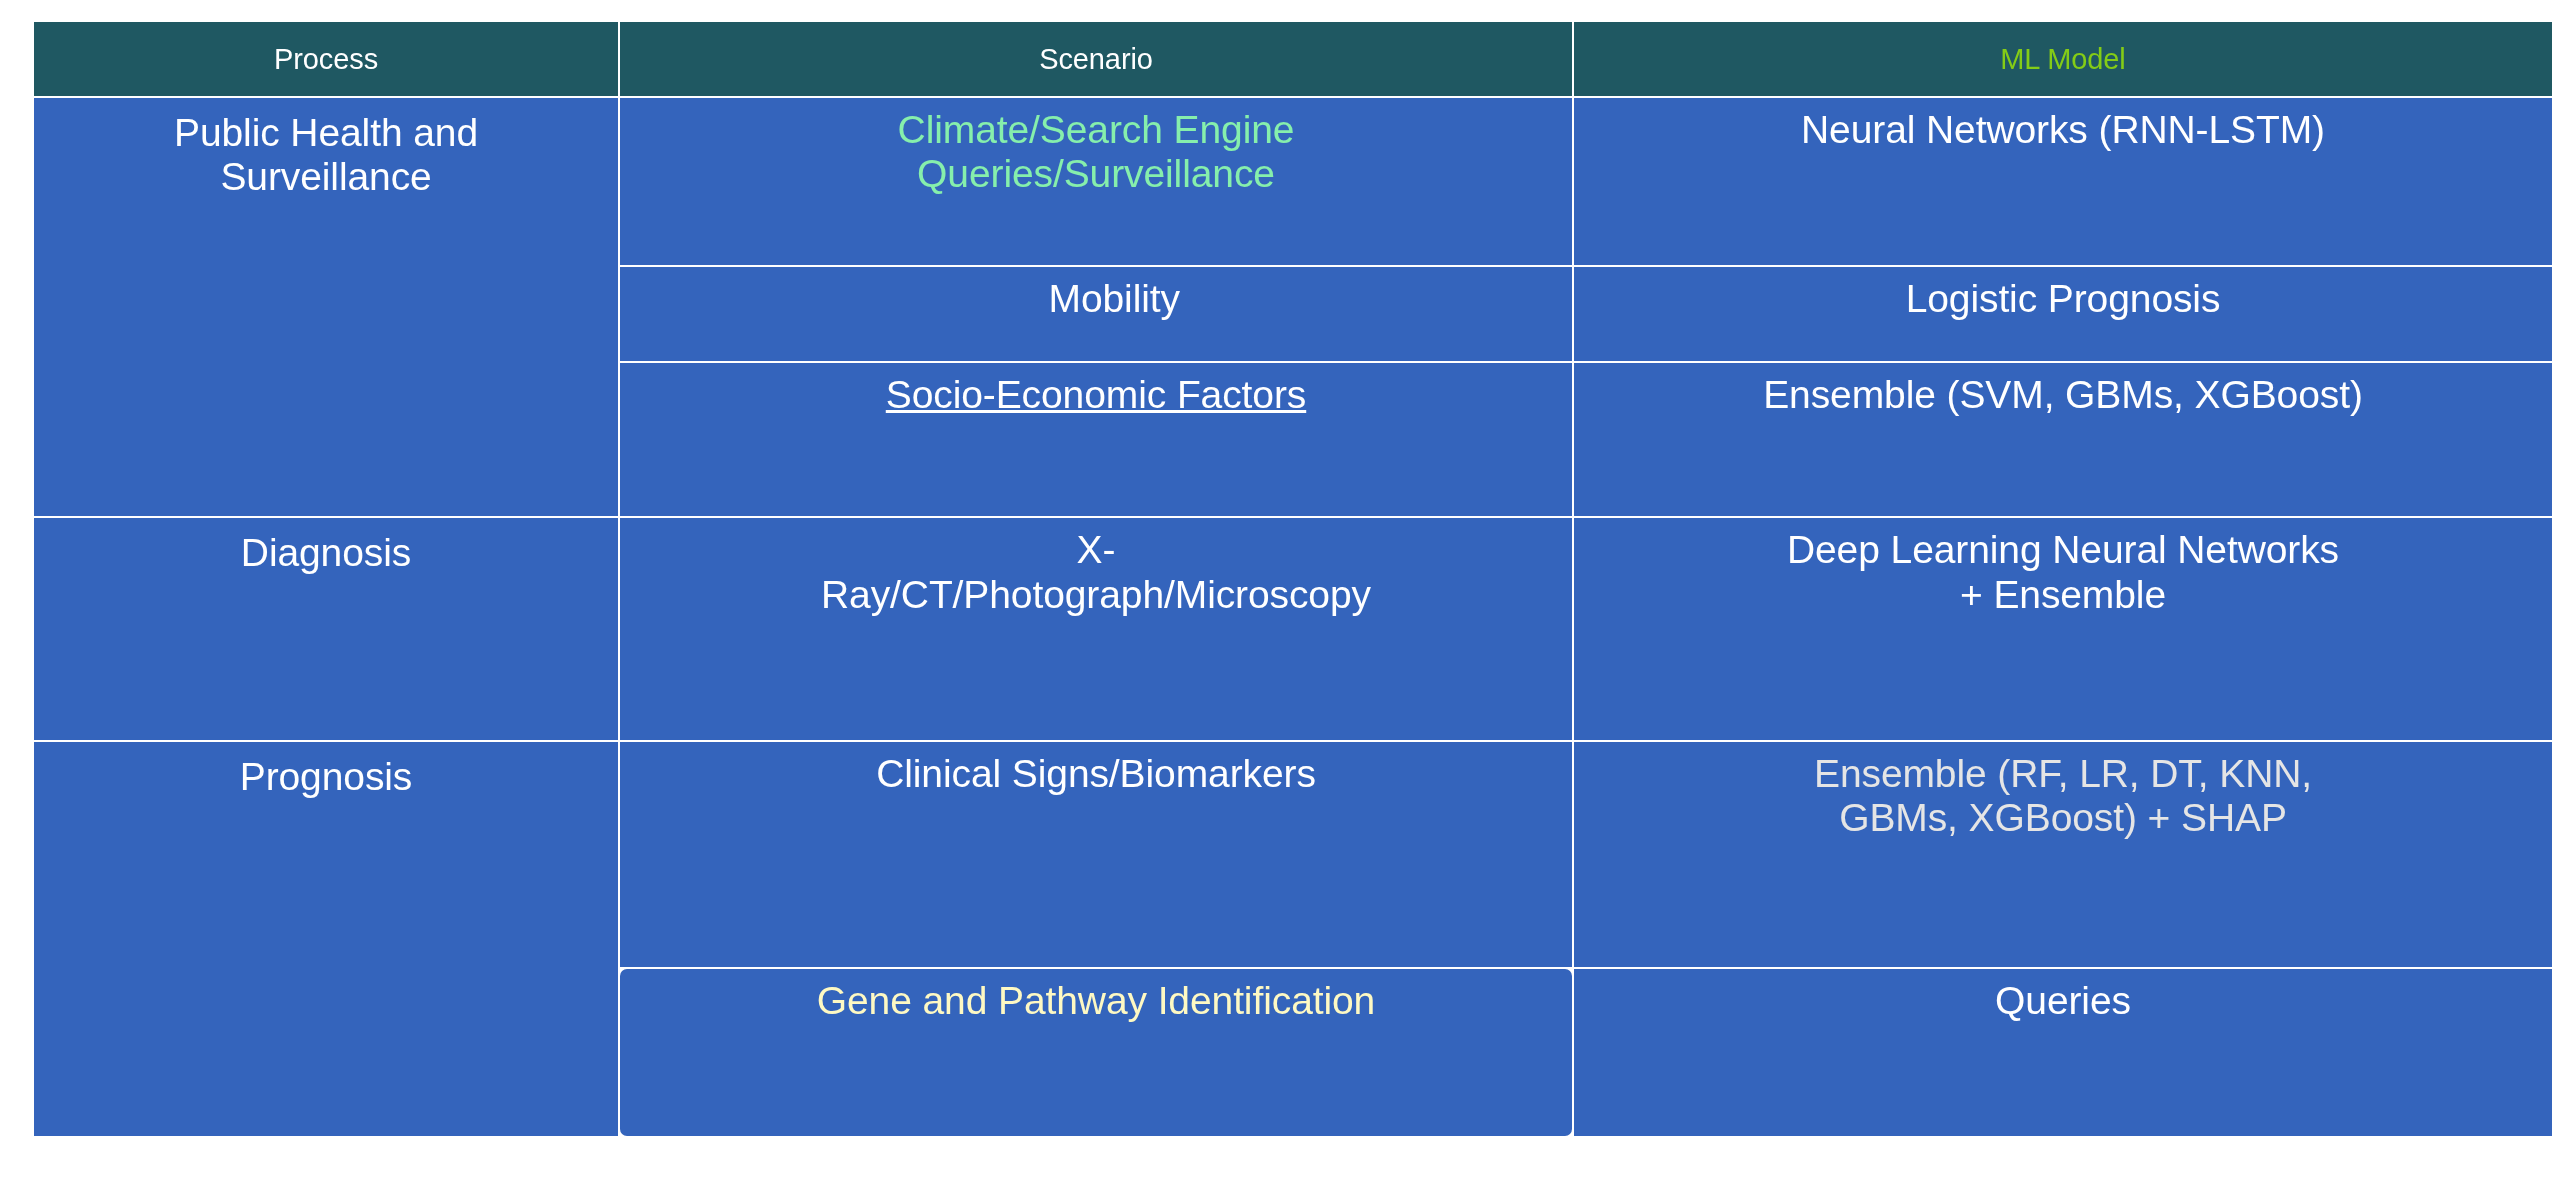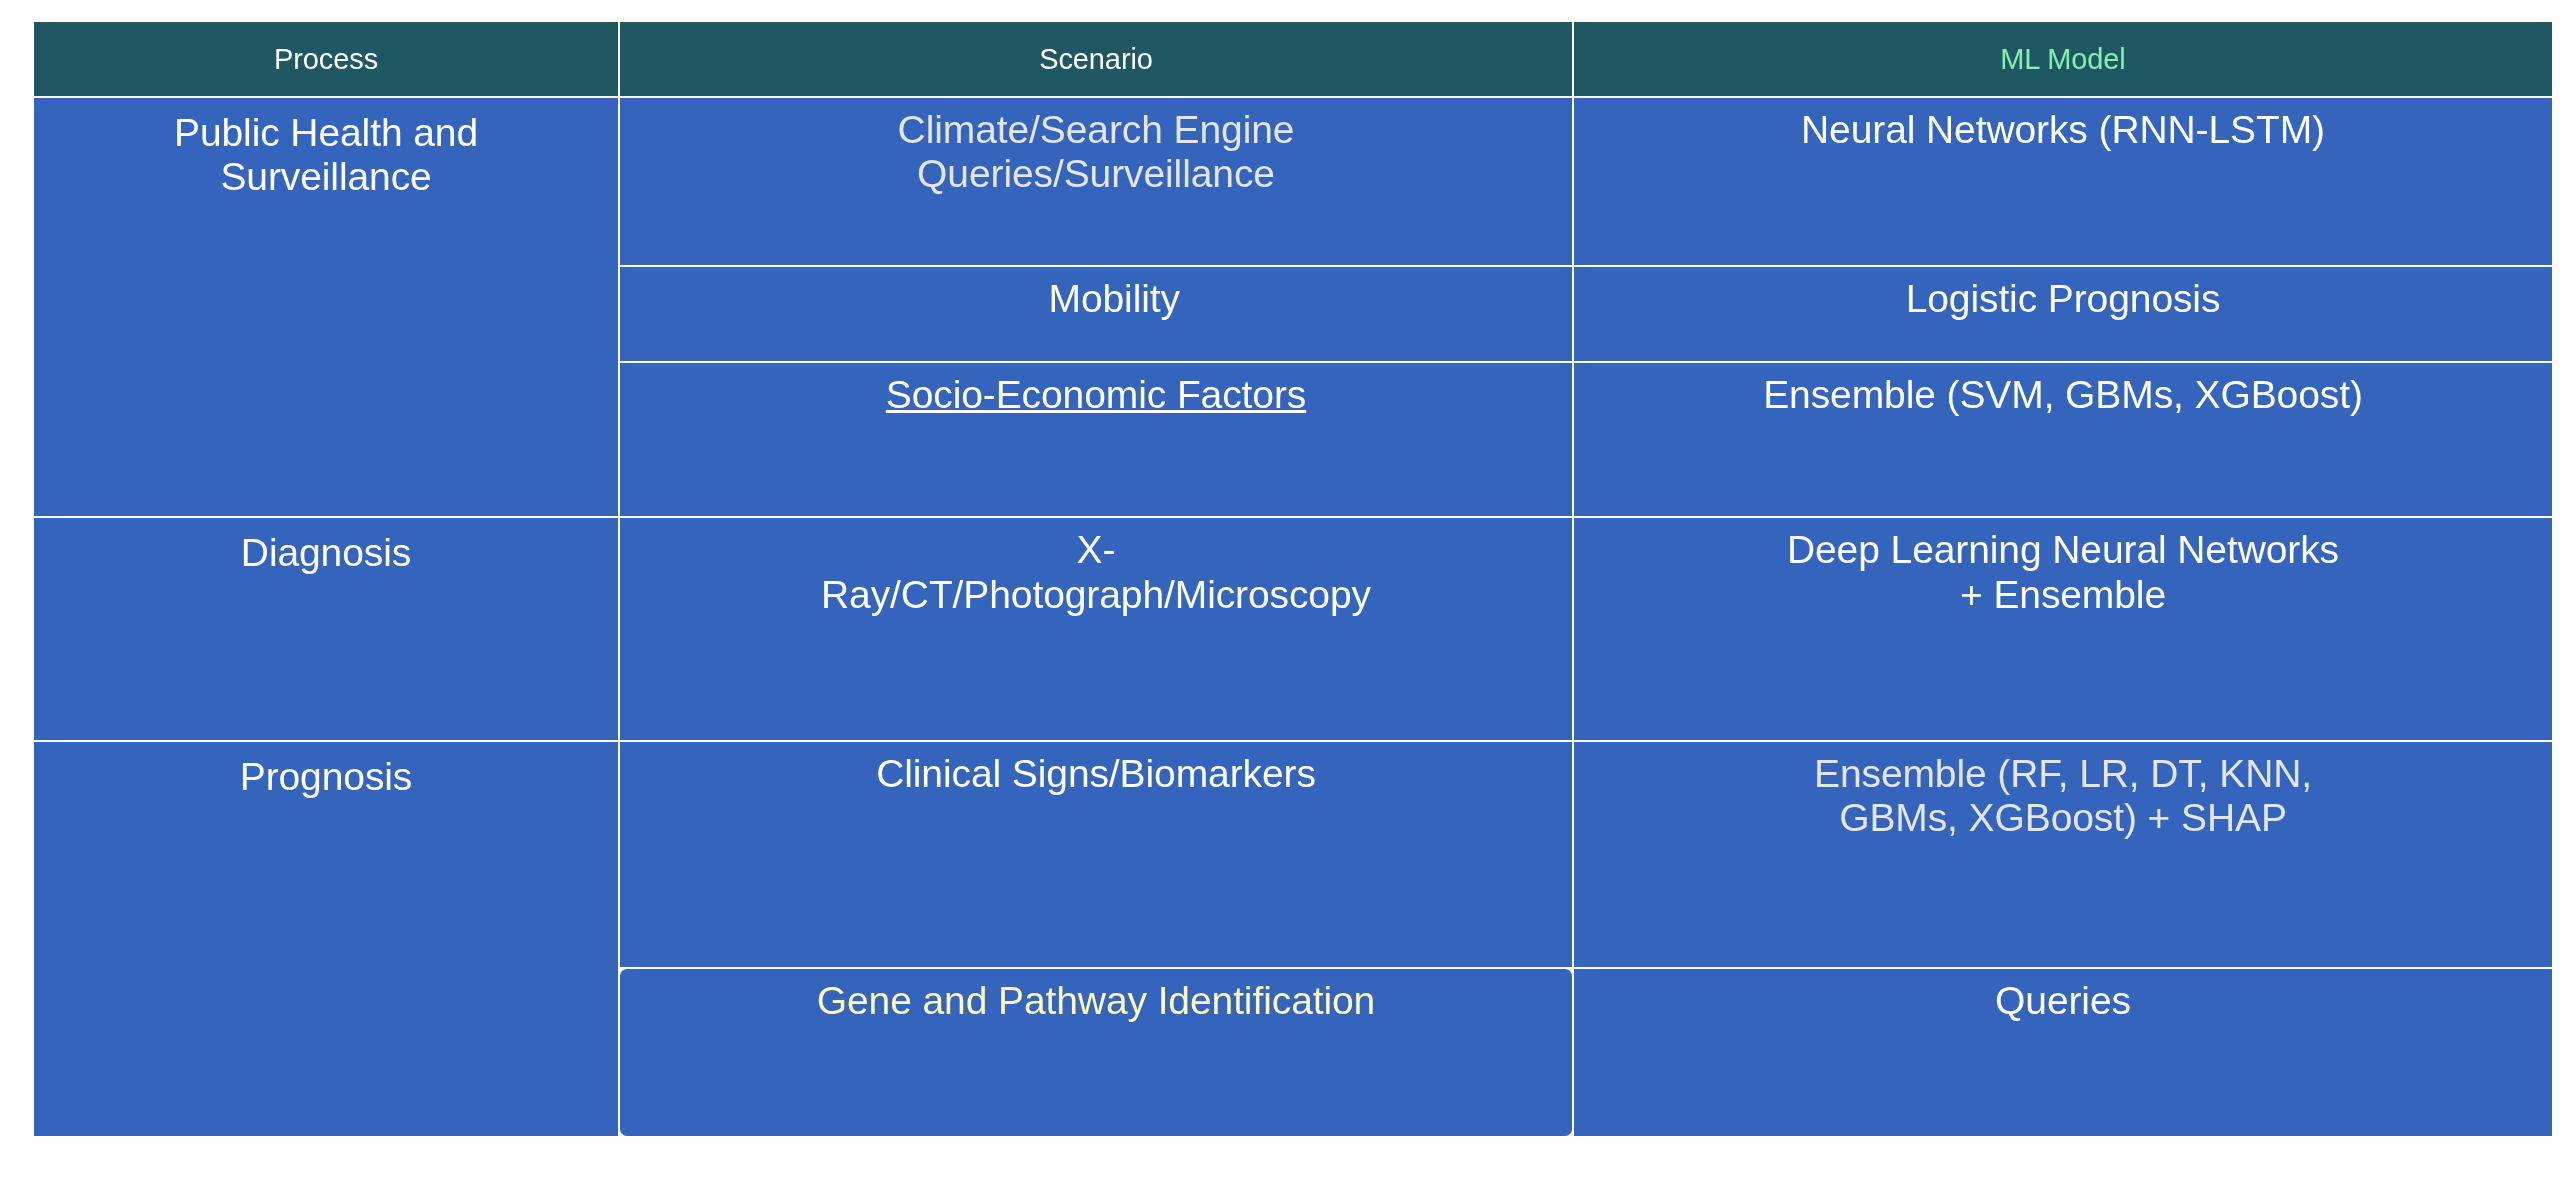--- a/index.html
+++ b/index.html
@@ -80,29 +80,29 @@
   <table class="ml-table">
     <colgroup>
       <col class="col-process">
       <col class="col-scenario">
       <col class="col-model">
     </colgroup>
     <thead>
       <tr>
         <th style="background: rgb(31, 88, 98); color: rgb(255, 255, 255);">Process</th>
         <th style="background: rgb(31, 88, 98); color: rgb(255, 255, 255);">Scenario</th>
-        <th style="background: rgb(31, 88, 98); color: #86efac; margin-top: 43px;">ML Model</th>
+        <th style="background: rgb(31, 88, 98); color: #84cc16; margin-top: 43px;">ML Model</th>
       </tr>
     </thead>
     <tbody>
 
       <tr class="row-1">
         <td class="process-cell" rowspan="3" style="background: rgb(52, 100, 188); color: rgb(255, 255, 255);">Public Health and
 Surveillance</td>
-        <td style="background: rgb(52, 100, 188); color: #e5e5e5;">Climate/Search Engine
+        <td style="background: rgb(52, 100, 188); color: #86efac;">Climate/Search Engine
 Queries/Surveillance</td>
         <td style="background: rgb(52, 100, 188); color: rgb(255, 255, 255);">Neural Networks (RNN-LSTM)</td>
       </tr>
 
       <tr class="row-2">
         <td style="background: rgb(52, 100, 188); color: rgb(255, 255, 255); padding-left: 48px;">Mobility</td>
         <td style="background: rgb(52, 100, 188); color: rgb(255, 255, 255);">Logistic Prognosis</td>
       </tr>
 
       <tr class="row-3">

